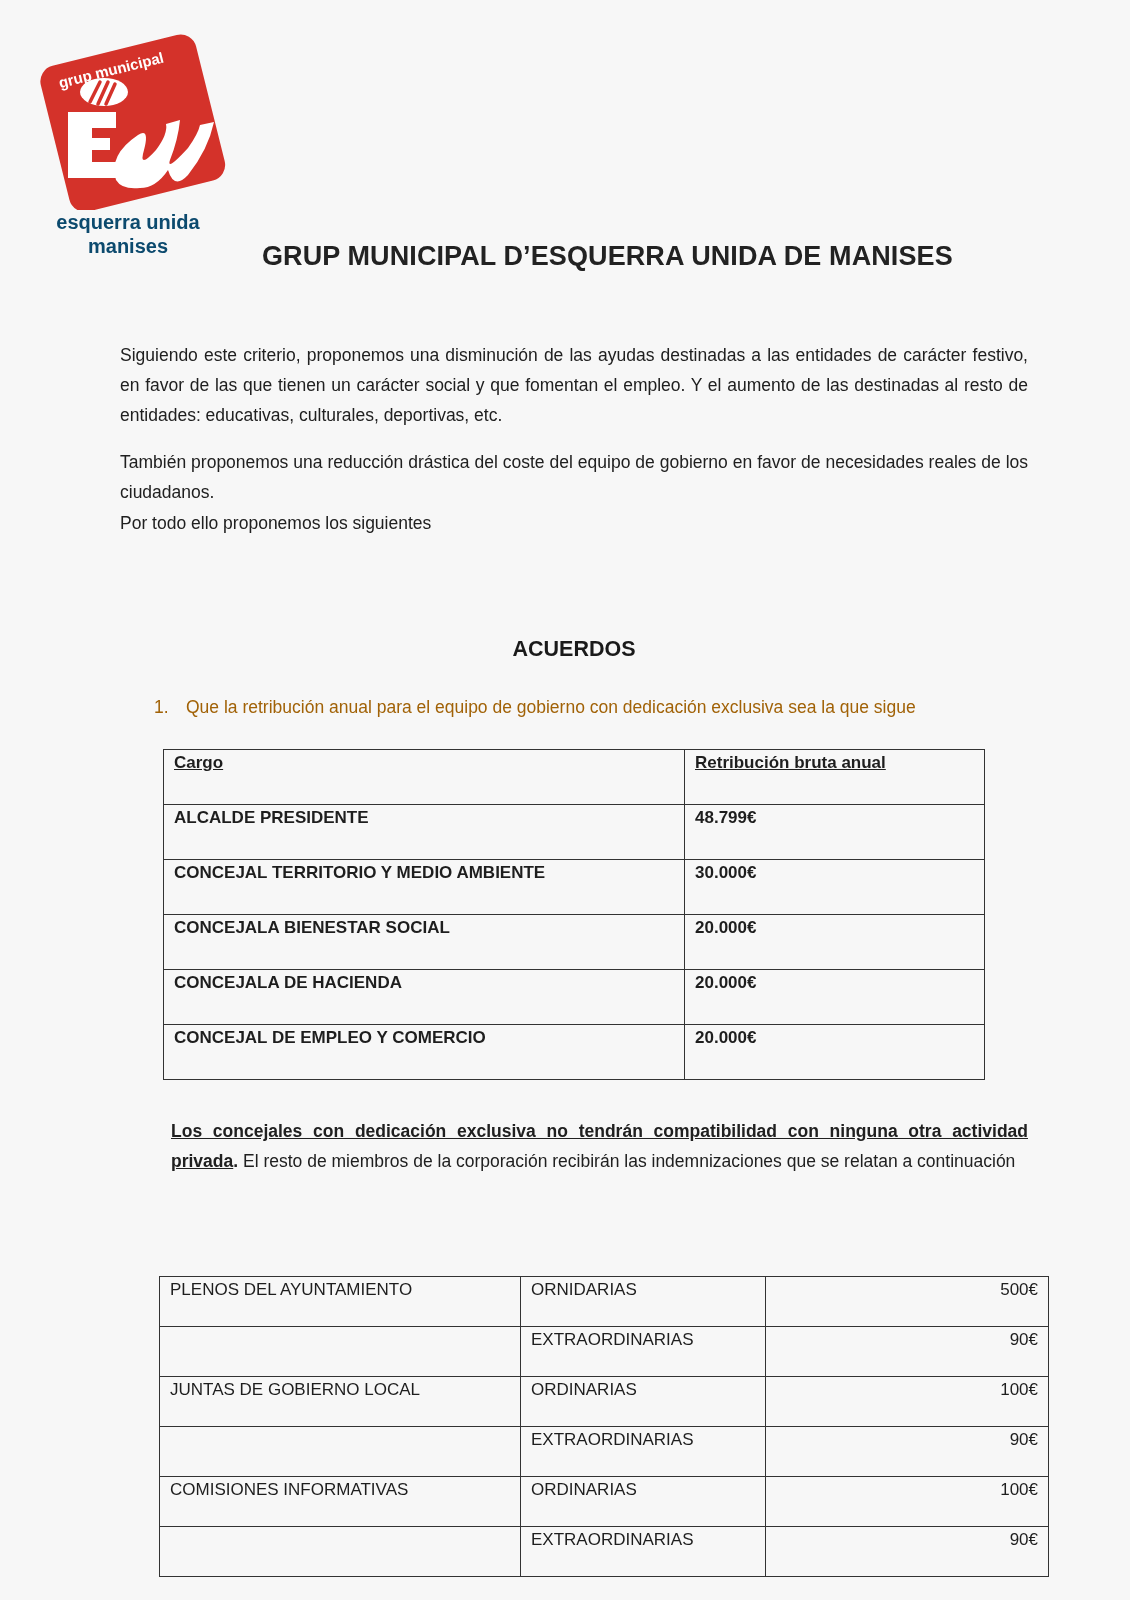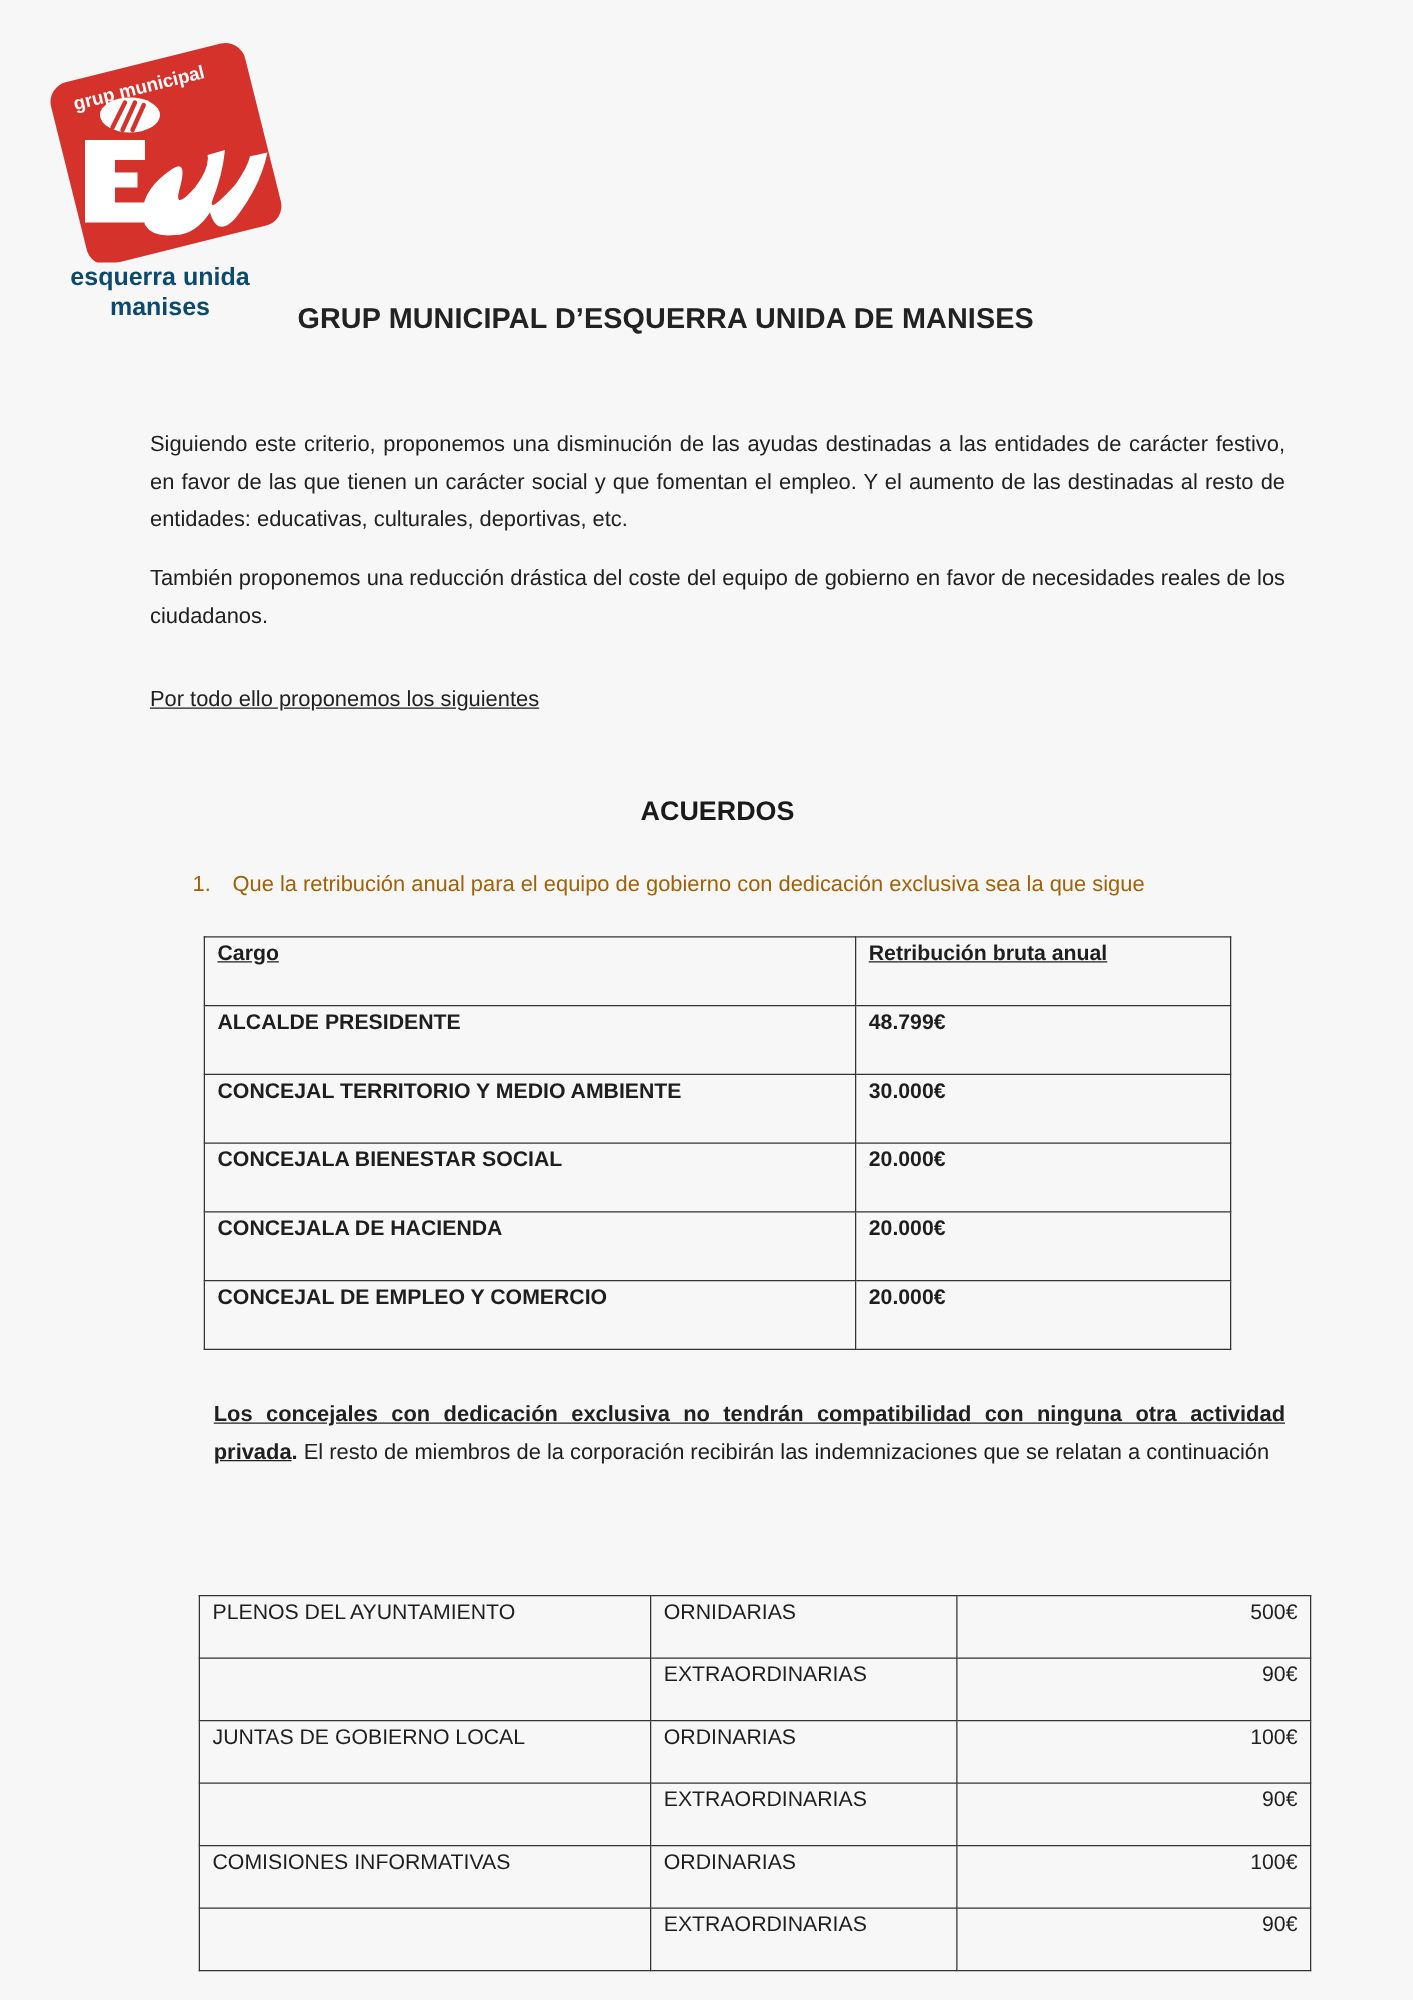--- a/index.html
+++ b/index.html
@@ -29,40 +29,40 @@
       top: 180px;
       width: 180px;
       text-align: center;
       color: #0c4a6e;
       font-weight: bold;
       font-size: 20px;
       line-height: 24px;
     }
     .doc-title {
       position: absolute;
-      left: 238px;
+      left: 262px;
       top: 241px;
-      font-size: 23px;
+      font-size: 27px;
       font-weight: bold;
       color: #222;
       letter-spacing: 0.1px;
       white-space: nowrap;
     }
     .para {
       position: absolute;
       left: 120px;
       width: 908px;
       font-size: 17.5px;
       line-height: 30px;
       text-align: justify;
       color: #202020;
     }
     .para.p1 { top: 340px; text-align-last: left; }
     .para.p2 { top: 447px; text-align-last: left; }
-    .para.p3 { top: 544px; text-decoration: underline; }
+    .para.p3 { top: 508px; }
     .section-heading {
       position: absolute;
       left: 0;
       width: 1148px;
       top: 637px;
       text-align: center;
       font-size: 21.5px;
       font-weight: bold;
       color: #1a1a1a;
     }

